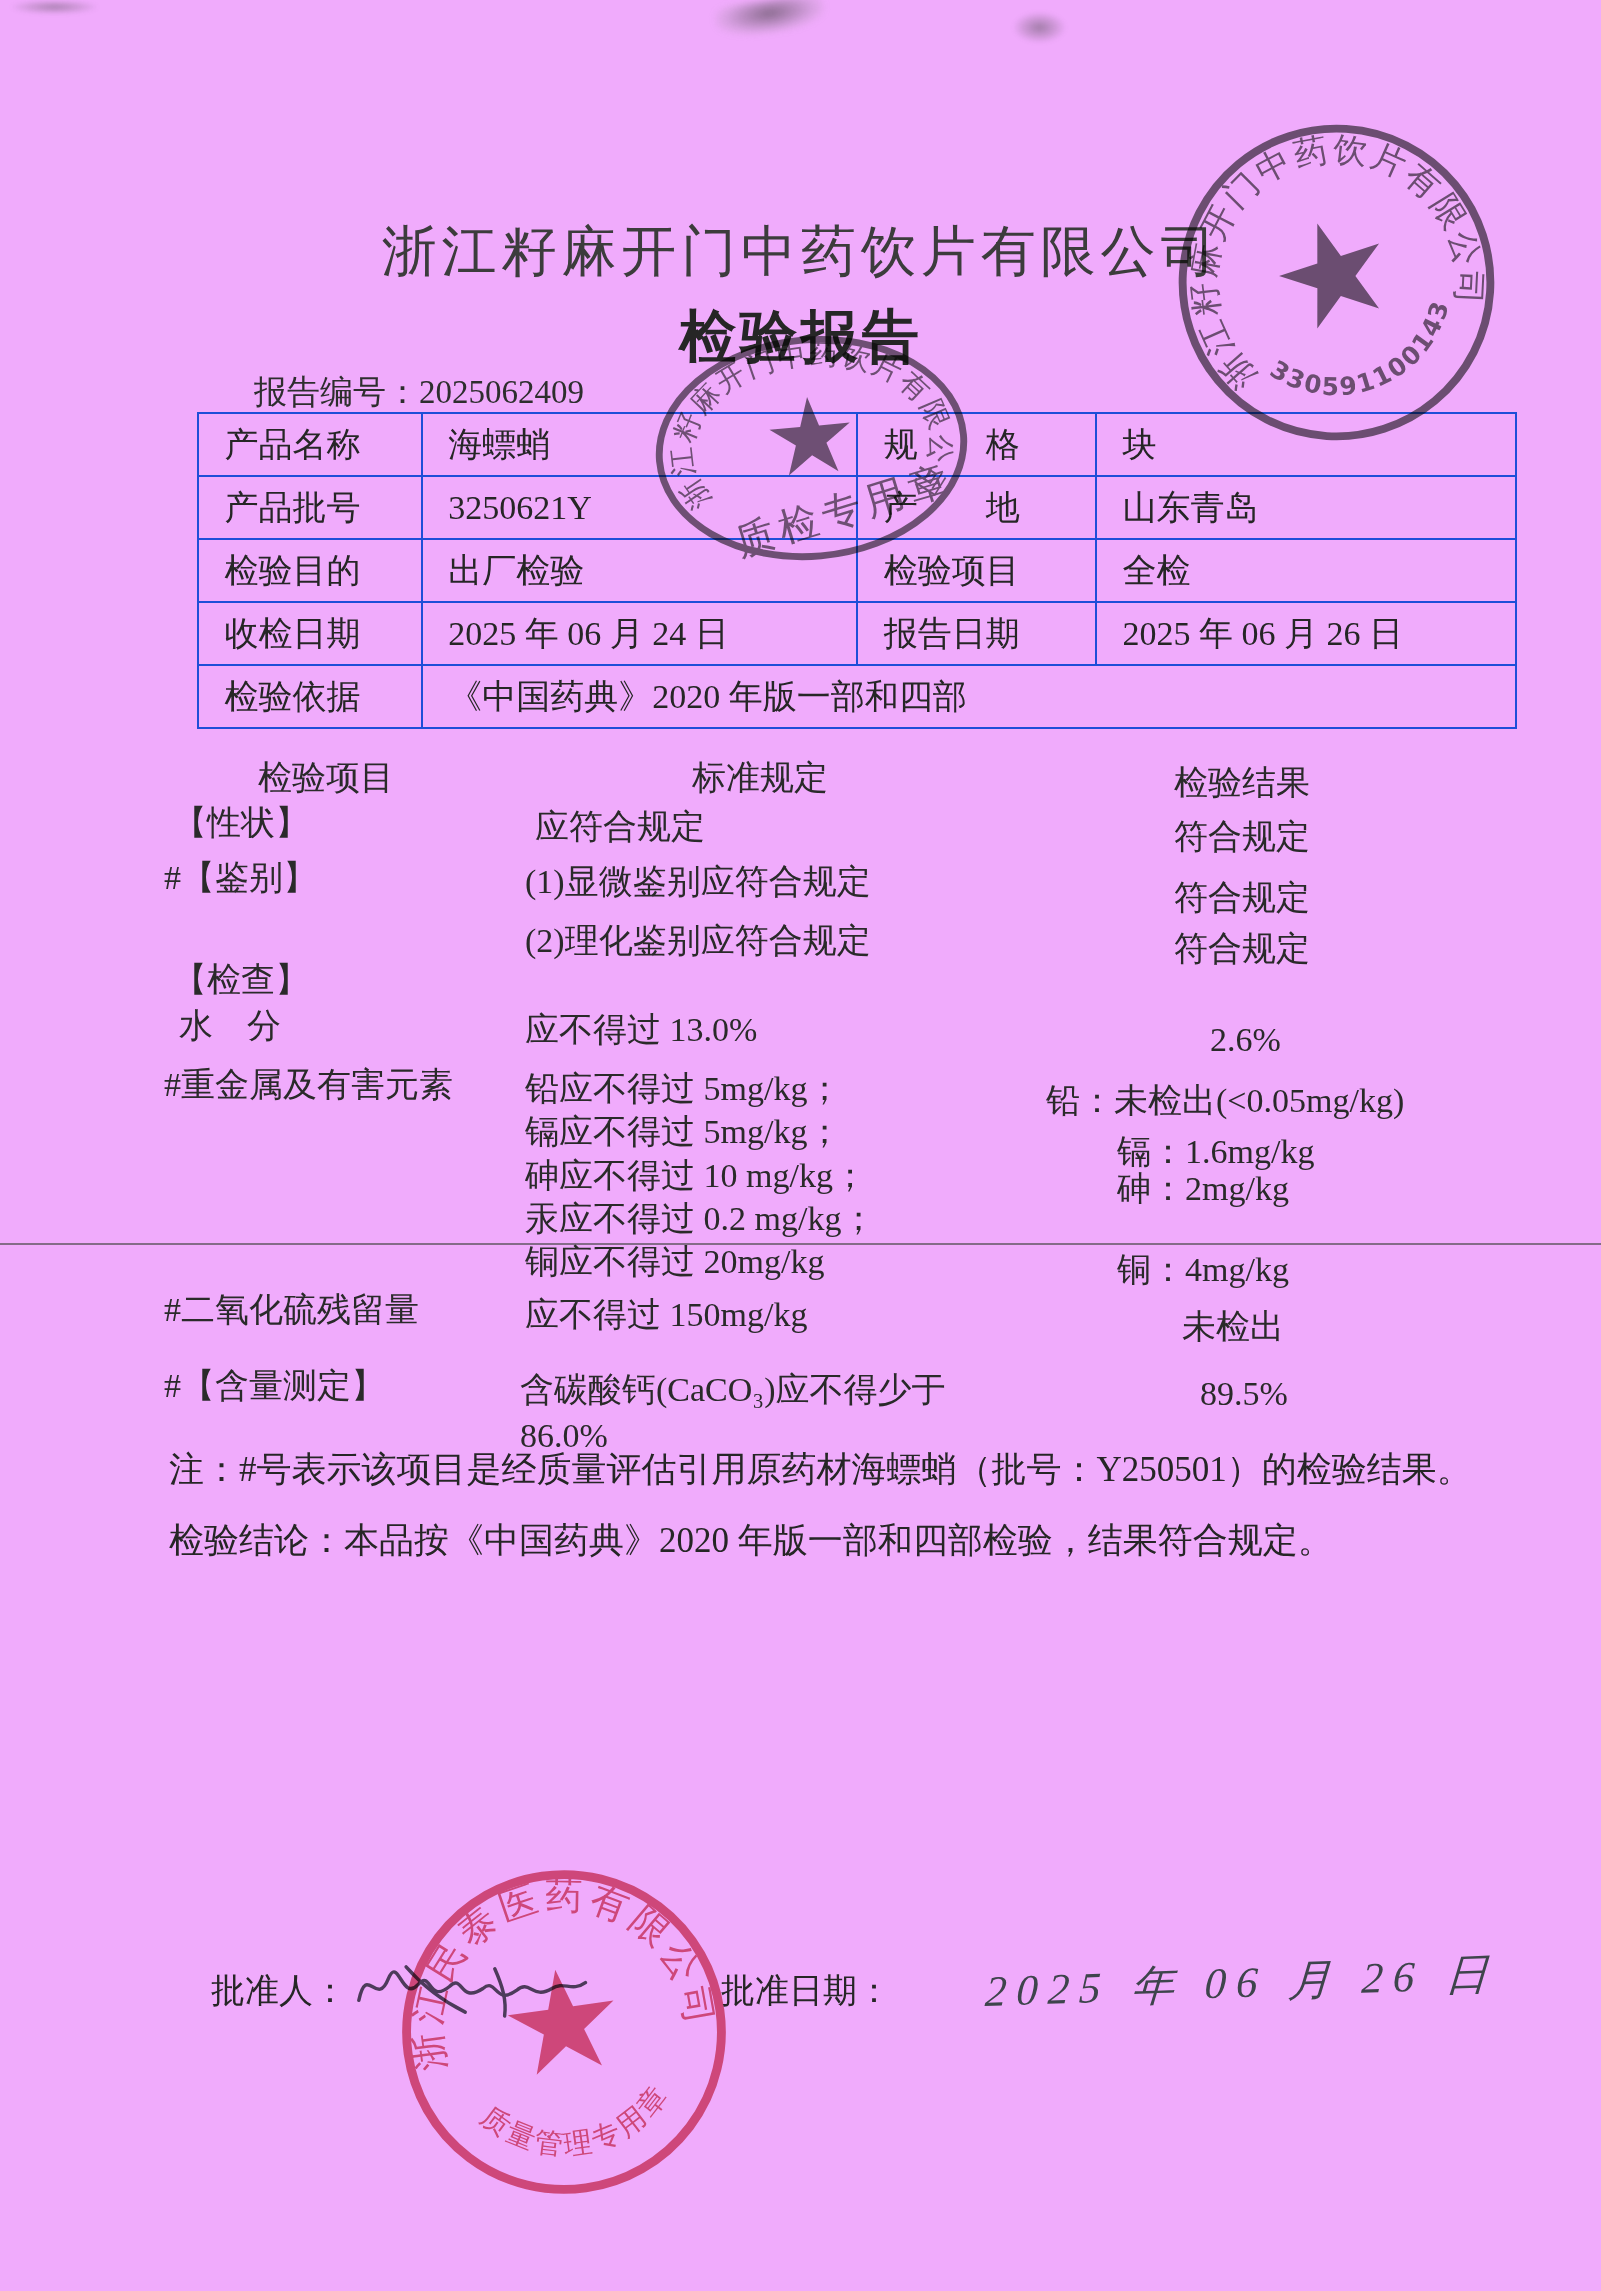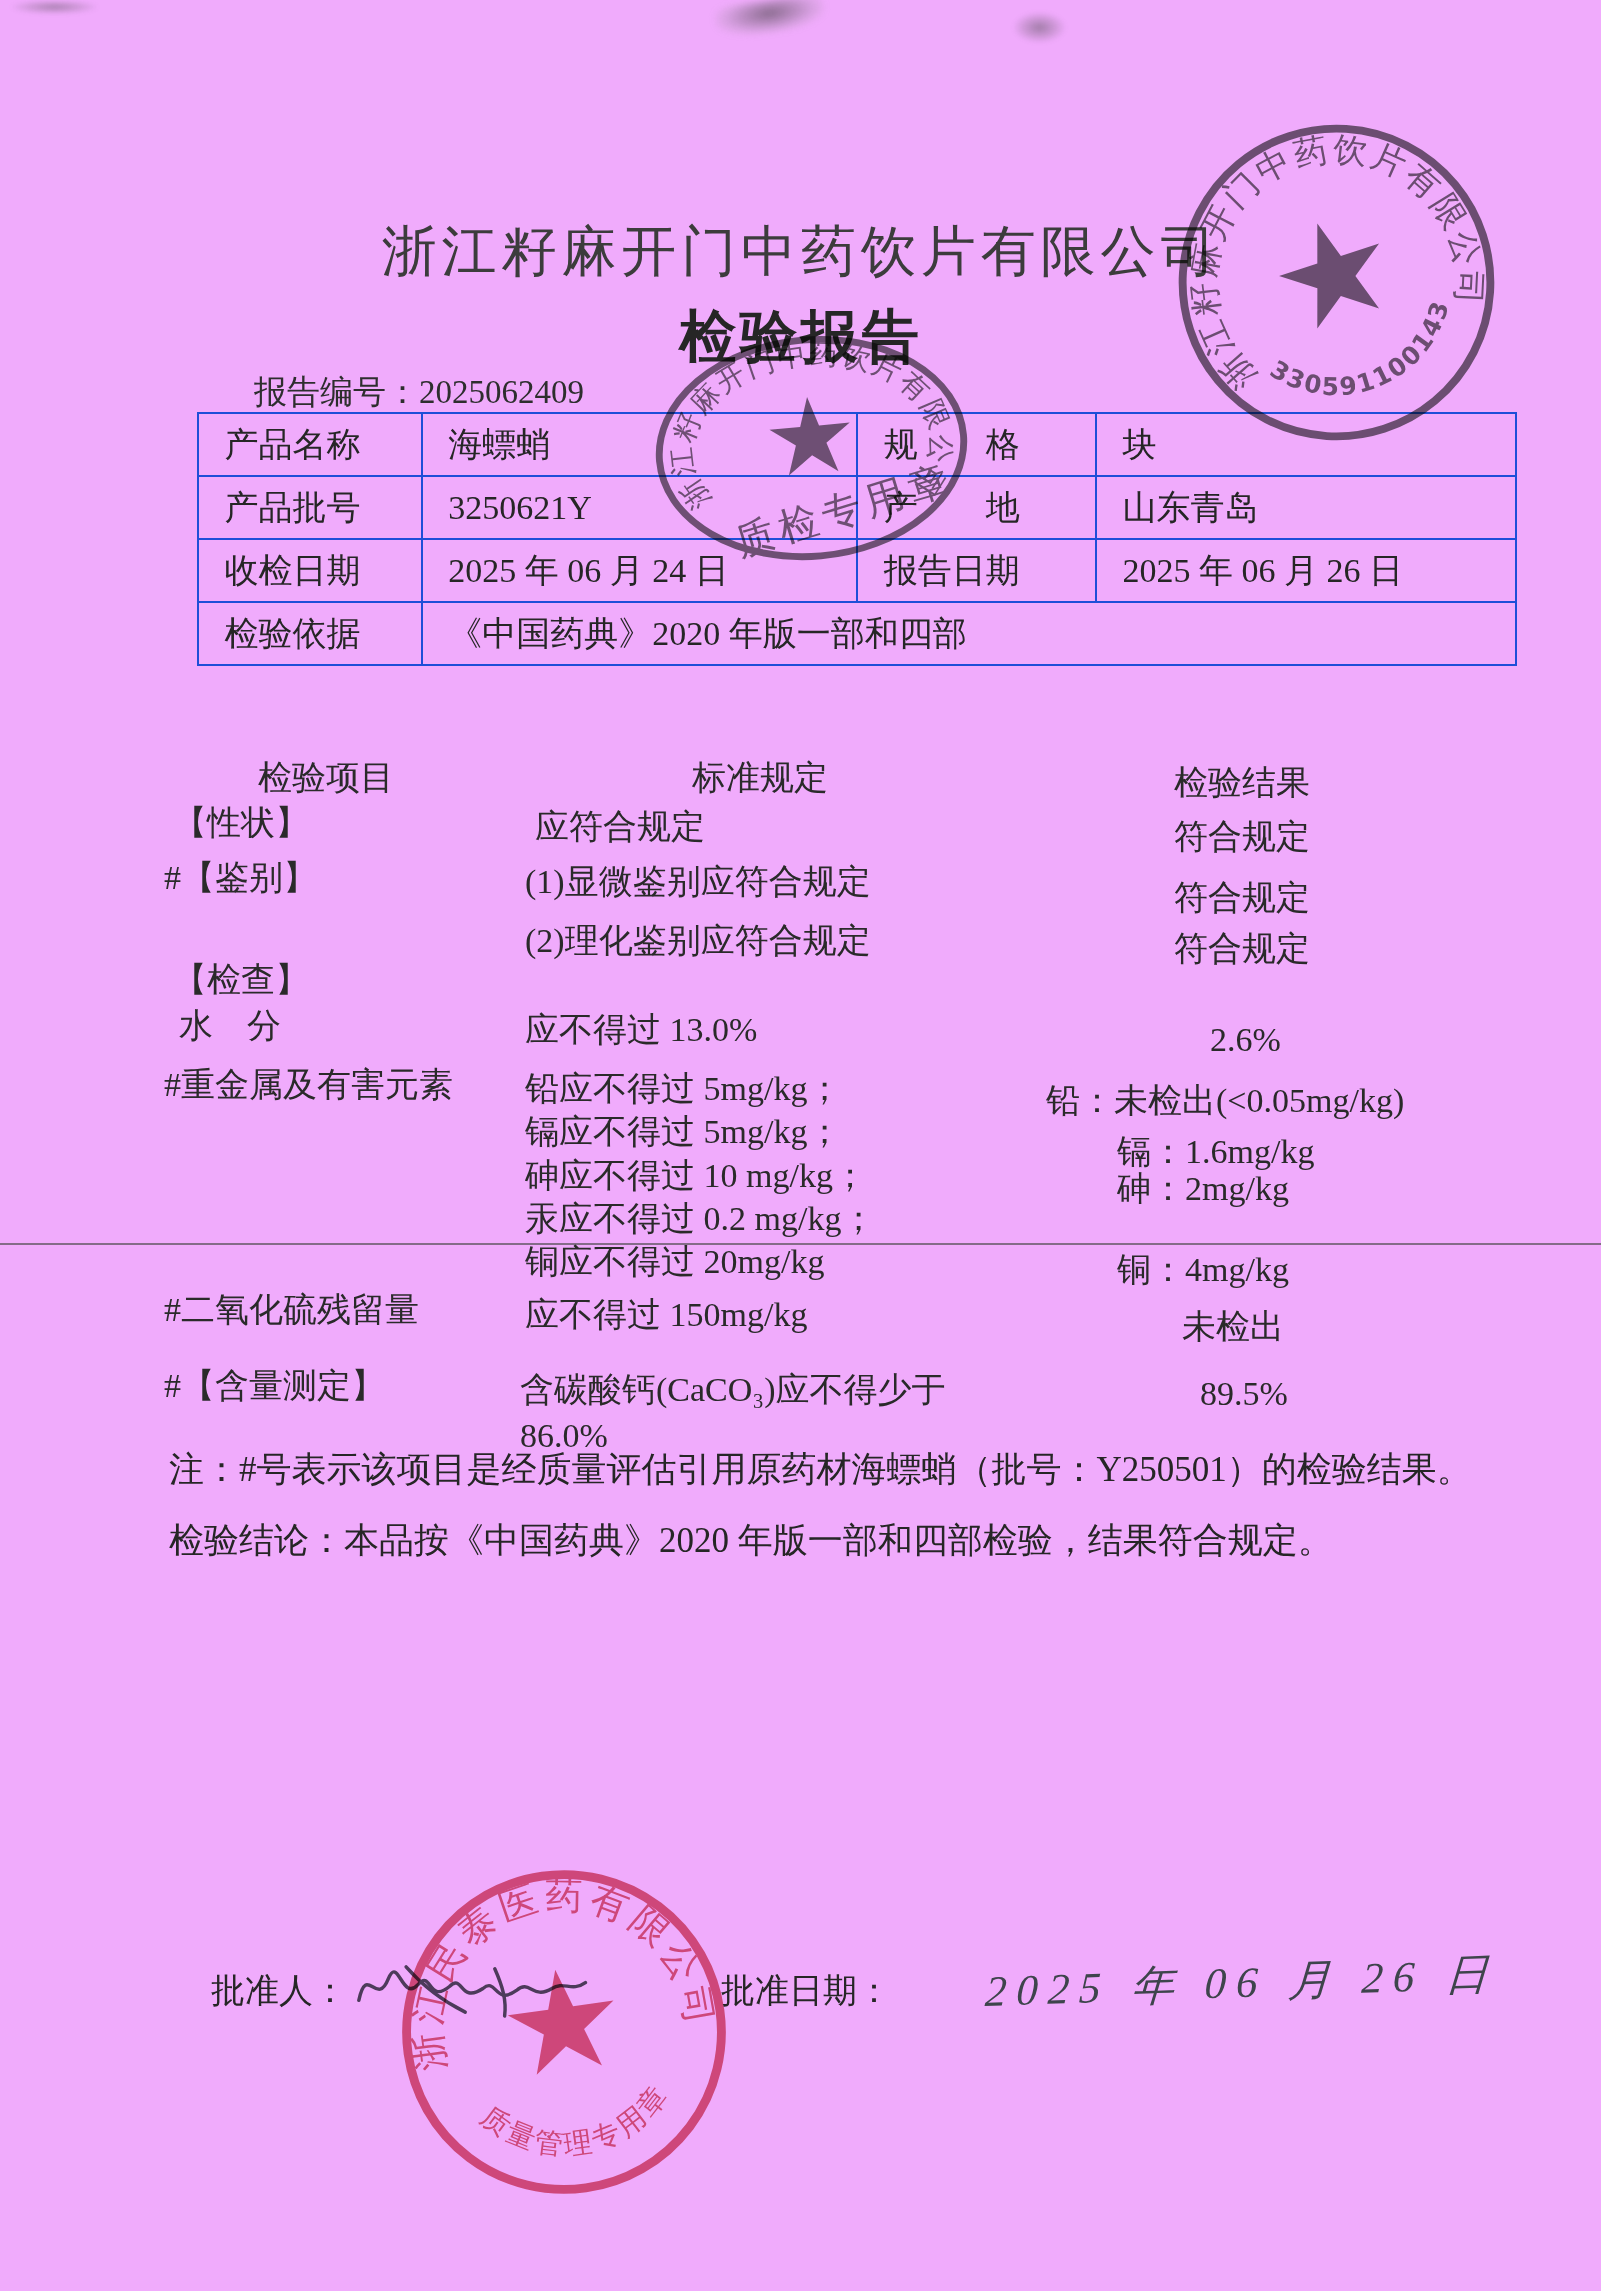--- a/index.html
+++ b/index.html
@@ -82,20 +82,26 @@
       <td class="c3 wide-label">规　　格</td>
       <td class="c4">块</td>
     </tr>
     <tr>
       <td class="c1">产品批号</td>
       <td class="c2">3250621Y</td>
       <td class="c3 wide-label">产　　地</td>
       <td class="c4">山东青岛</td>
     </tr>
     <tr>
+      <td class="c1">检验目的</td>
+      <td class="c2">出厂检验</td>
+      <td class="c3">检验项目</td>
+      <td class="c4">全检</td>
+    </tr>
+    <tr>
       <td class="c1">收检日期</td>
       <td class="c2">2025 年 06 月 24 日</td>
       <td class="c3">报告日期</td>
       <td class="c4">2025 年 06 月 26 日</td>
     </tr>
     <tr>
       <td class="c1">检验依据</td>
       <td colspan="3">《中国药典》2020 年版一部和四部</td>
     </tr>
   </tbody>

